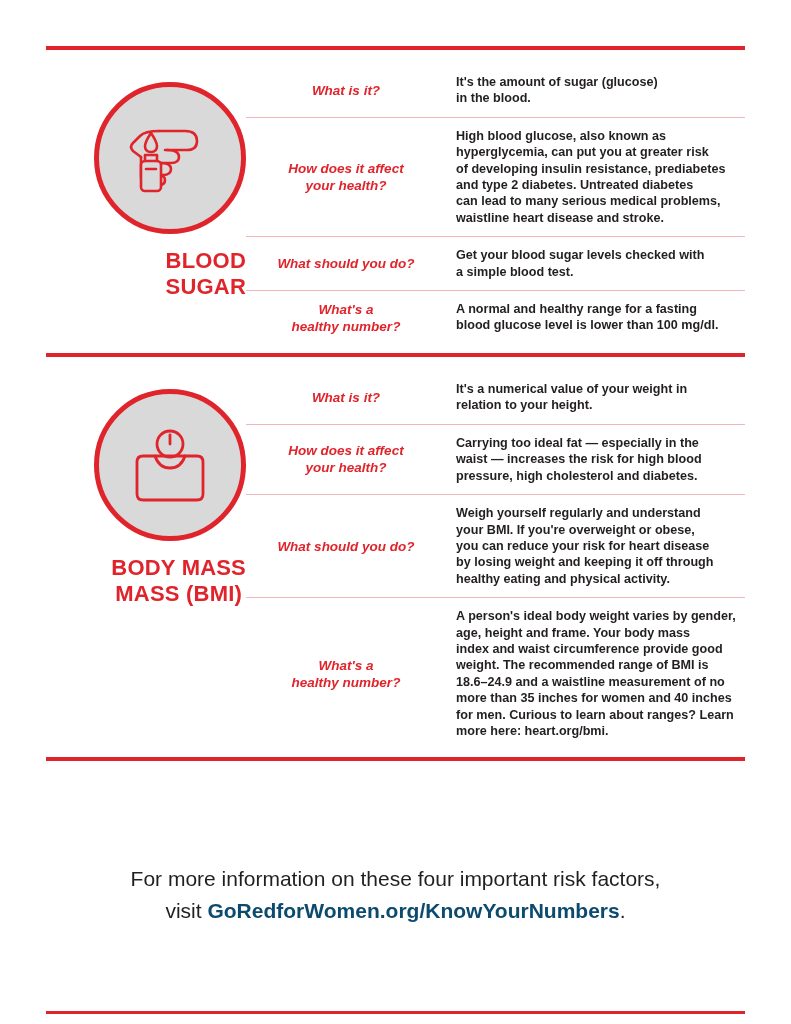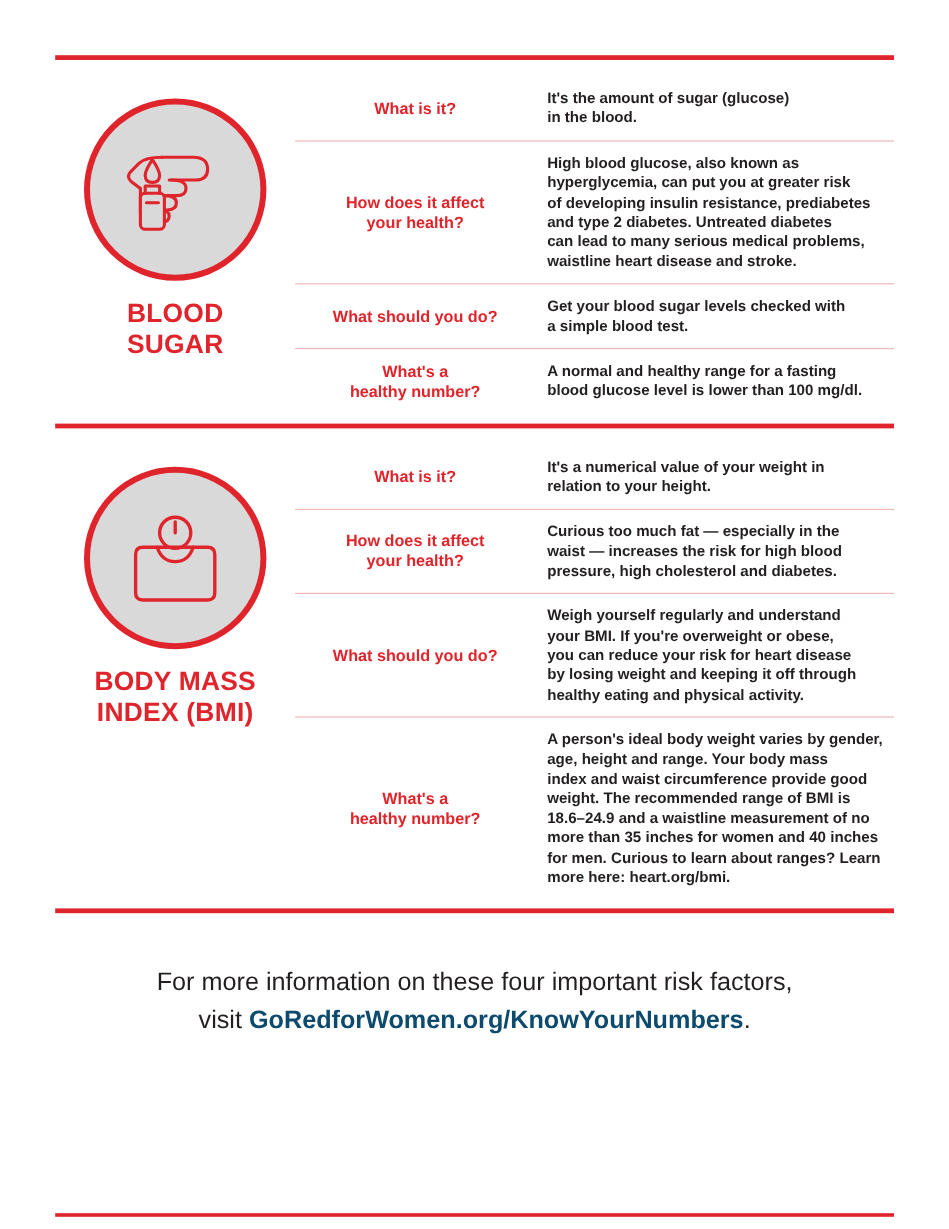--- a/index.html
+++ b/index.html
@@ -31,21 +31,21 @@
   .section {
     display: flex;
     align-items: flex-start;
     padding: 10px 0 8px 0;
   }
   .icon-col {
     width: 200px;
     flex: 0 0 200px;
     display: flex;
     flex-direction: column;
-    align-items: center;
+    align-items: flex-end;
     padding-top: 22px;
   }
   .circle {
     width: 152px;
     height: 152px;
     border-radius: 50%;
     background: #d9d9d9;
     border: 5px solid #e0242b;
     display: flex;
     align-items: center;
@@ -76,37 +76,38 @@
     flex: 0 0 200px;
     color: #e0242b;
     font-weight: bold;
     font-size: 13.5px;
     line-height: 17px;
     text-align: center;
     display: flex;
     align-items: center;
     justify-content: center;
     padding: 10px 8px;
+    font-style: italic;
   }
   .a {
     flex: 1 1 auto;
     font-size: 12.6px;
     line-height: 16.4px;
     font-weight: bold;
     color: #231f20;
     display: flex;
     align-items: flex-start;
     padding: 10px 4px 10px 10px;
   }
   .a span { display: block; }
   .a b { font-weight: bold; }
 
   
   .cta {
-    margin-top: 42px;
+    margin-top: 102px;
     text-align: center;
     font-size: 21px;
     line-height: 32px;
     color: #231f20;
   }
   .cta .link {
     color: #0c4a6e;
     font-weight: bold;
   }
   .legal-rule {
@@ -227,21 +228,21 @@
             <path d="M55 34 L55 25"></path>
 
             <path d="M22 52 Q22 46 28 46 L82 46 Q88 46 88 52 L88 84 Q88 90 82 90 L28 90 Q22 90 22 84 Z"></path>
 
             <path d="M40 46 Q44 58 55 58 Q66 58 70 46"></path>
           </g>
         </svg>
       </div>
       <div class="icon-title">
         <div>BODY MASS</div>
-        <div>INDEX (BMI)</div>
+        <div>MASS (BMI)</div>
       </div>
     </div>
 
     <div class="qa-col">
 
       <div class="qa-row">
         <div class="q">
           <span>What is it?</span>
         </div>
         <div class="a">
@@ -254,21 +255,21 @@
 
       <div class="qa-row">
         <div class="q">
           <div>
             <div>How does it affect</div>
             <div>your health?</div>
           </div>
         </div>
         <div class="a">
           <div>
-            <span>Curious too much fat — especially in the</span>
+            <span>Carrying too ideal fat — especially in the</span>
             <span>waist — increases the risk for high blood</span>
             <span>pressure, high cholesterol and diabetes.</span>
           </div>
         </div>
       </div>
 
       <div class="qa-row">
         <div class="q">
           <span>What should you do?</span>
         </div>
@@ -286,21 +287,21 @@
       <div class="qa-row">
         <div class="q">
           <div>
             <div>What's a</div>
             <div>healthy number?</div>
           </div>
         </div>
         <div class="a">
           <div>
             <span>A person's ideal body weight varies by gender,</span>
-            <span>age, height and range. Your body mass</span>
+            <span>age, height and frame. Your body mass</span>
             <span>index and waist circumference provide good</span>
             <span>weight. The recommended range of BMI is</span>
             <span>18.6–24.9 and a waistline measurement of no</span>
             <span>more than 35 inches for women and 40 inches</span>
             <span>for men. Curious to learn about ranges? Learn</span>
             <span style="display:inline">more here: </span><b style="display:inline">heart.org/bmi</b><span style="display:inline">.</span>
           </div>
         </div>
       </div>
 

